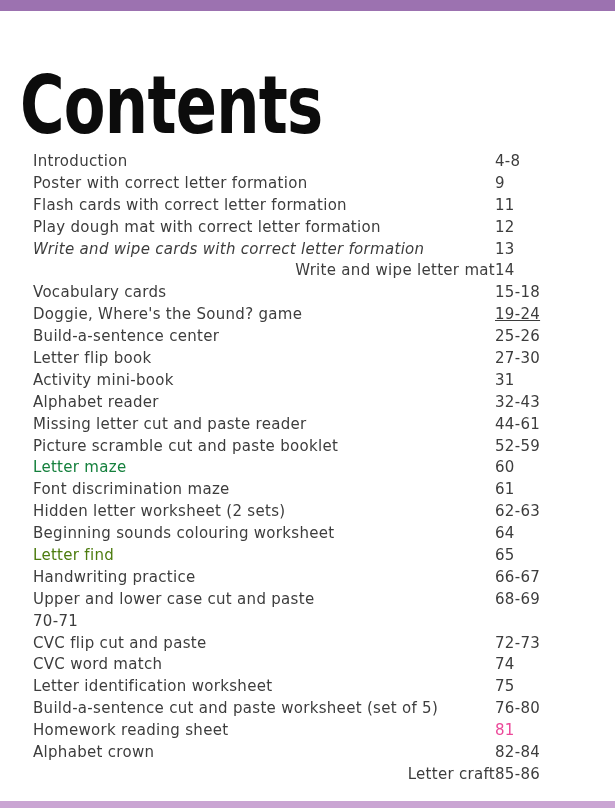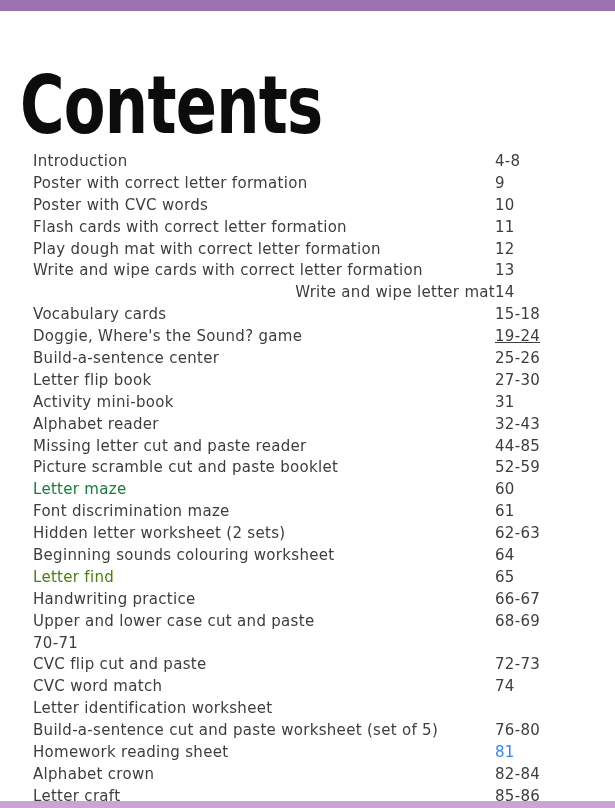--- a/index.html
+++ b/index.html
@@ -67,37 +67,33 @@
     <div class="toc-row">
       <span class="toc-label" style="color: rgb(61, 61, 61);">Introduction</span>
       <span class="toc-pages" style="color: rgb(61, 61, 61);">4-8</span>
     </div>
 
     <div class="toc-row">
       <span class="toc-label" style="color: rgb(61, 61, 61);">Poster with correct letter formation</span>
       <span class="toc-pages" style="color: rgb(61, 61, 61);">9</span>
     </div>
 
-    <div class="toc-row">
-      <span class="toc-label" style="color: rgb(61, 61, 61);">Poster with CVC words</span>
-      <span class="toc-pages" style="color: rgb(61, 61, 61);">10</span>
-    </div>
 
     <div class="toc-row">
       <span class="toc-label" style="color: rgb(61, 61, 61);">Flash cards with correct letter formation</span>
       <span class="toc-pages" style="color: rgb(61, 61, 61);">11</span>
     </div>
 
     <div class="toc-row">
       <span class="toc-label" style="color: rgb(61, 61, 61);">Play dough mat with correct letter formation</span>
       <span class="toc-pages" style="color: rgb(61, 61, 61);">12</span>
     </div>
 
     <div class="toc-row">
-      <span class="toc-label" style="color: rgb(61, 61, 61);">Write and wipe cards with correct letter formation</span>
+      <span class="toc-label" style="color: rgb(61, 61, 61); font-style: italic;">Write and wipe cards with correct letter formation</span>
       <span class="toc-pages" style="color: rgb(61, 61, 61);">13</span>
     </div>
 
     <div class="toc-row">
       <span class="toc-label" style="color: rgb(61, 61, 61); text-align: right;">Write and wipe letter mat</span>
       <span class="toc-pages" style="color: rgb(61, 61, 61);">14</span>
     </div>
 
     <div class="toc-row">
       <span class="toc-label" style="color: rgb(61, 61, 61);">Vocabulary cards</span>
@@ -124,21 +120,21 @@
       <span class="toc-pages" style="color: rgb(61, 61, 61);">31</span>
     </div>
 
     <div class="toc-row">
       <span class="toc-label" style="color: rgb(61, 61, 61);">Alphabet reader</span>
       <span class="toc-pages" style="color: rgb(61, 61, 61);">32-43</span>
     </div>
 
     <div class="toc-row">
       <span class="toc-label" style="color: rgb(61, 61, 61);">Missing letter cut and paste reader</span>
-      <span class="toc-pages" style="color: rgb(61, 61, 61);">44-85</span>
+      <span class="toc-pages" style="color: rgb(61, 61, 61);">44-61</span>
     </div>
 
     <div class="toc-row">
       <span class="toc-label" style="color: rgb(61, 61, 61);">Picture scramble cut and paste booklet</span>
       <span class="toc-pages" style="color: rgb(61, 61, 61);">52-59</span>
     </div>
 
     <div class="toc-row">
       <span class="toc-label" style="color: #15803d;">Letter maze</span>
       <span class="toc-pages" style="color: rgb(61, 61, 61);">60</span>
@@ -183,36 +179,37 @@
       <span class="toc-pages" style="color: rgb(61, 61, 61);">72-73</span>
     </div>
 
     <div class="toc-row">
       <span class="toc-label" style="color: rgb(61, 61, 61);">CVC word match</span>
       <span class="toc-pages" style="color: rgb(61, 61, 61);">74</span>
     </div>
 
     <div class="toc-row">
       <span class="toc-label" style="color: rgb(61, 61, 61);">Letter identification worksheet</span>
+      <span class="toc-pages" style="color: rgb(61, 61, 61);">75</span>
     </div>
 
     <div class="toc-row">
       <span class="toc-label" style="color: rgb(61, 61, 61);">Build-a-sentence cut and paste worksheet (set of 5)</span>
       <span class="toc-pages" style="color: rgb(61, 61, 61);">76-80</span>
     </div>
 
     <div class="toc-row">
       <span class="toc-label" style="color: rgb(61, 61, 61);">Homework reading sheet</span>
-      <span class="toc-pages" style="color: #3b82f6;">81</span>
+      <span class="toc-pages" style="color: #ec4899;">81</span>
     </div>
 
     <div class="toc-row">
       <span class="toc-label" style="color: rgb(61, 61, 61);">Alphabet crown</span>
       <span class="toc-pages" style="color: rgb(61, 61, 61);">82-84</span>
     </div>
 
     <div class="toc-row">
-      <span class="toc-label" style="color: rgb(61, 61, 61);">Letter craft</span>
+      <span class="toc-label" style="color: rgb(61, 61, 61); text-align: right;">Letter craft</span>
       <span class="toc-pages" style="color: rgb(61, 61, 61);">85-86</span>
     </div>
   </div>
 
 <div class="accent-bar bottom" style="background: rgb(202, 165, 211);"></div>
 
 </body></html>

